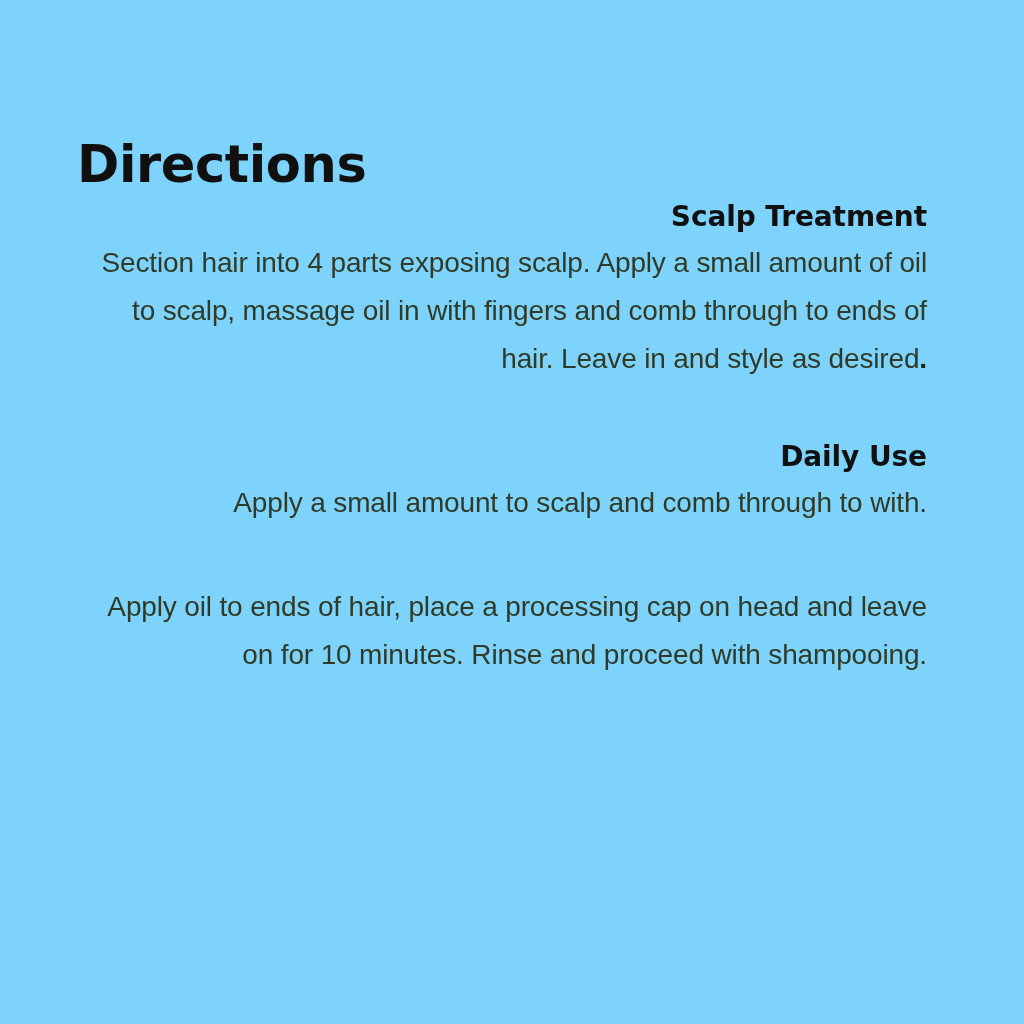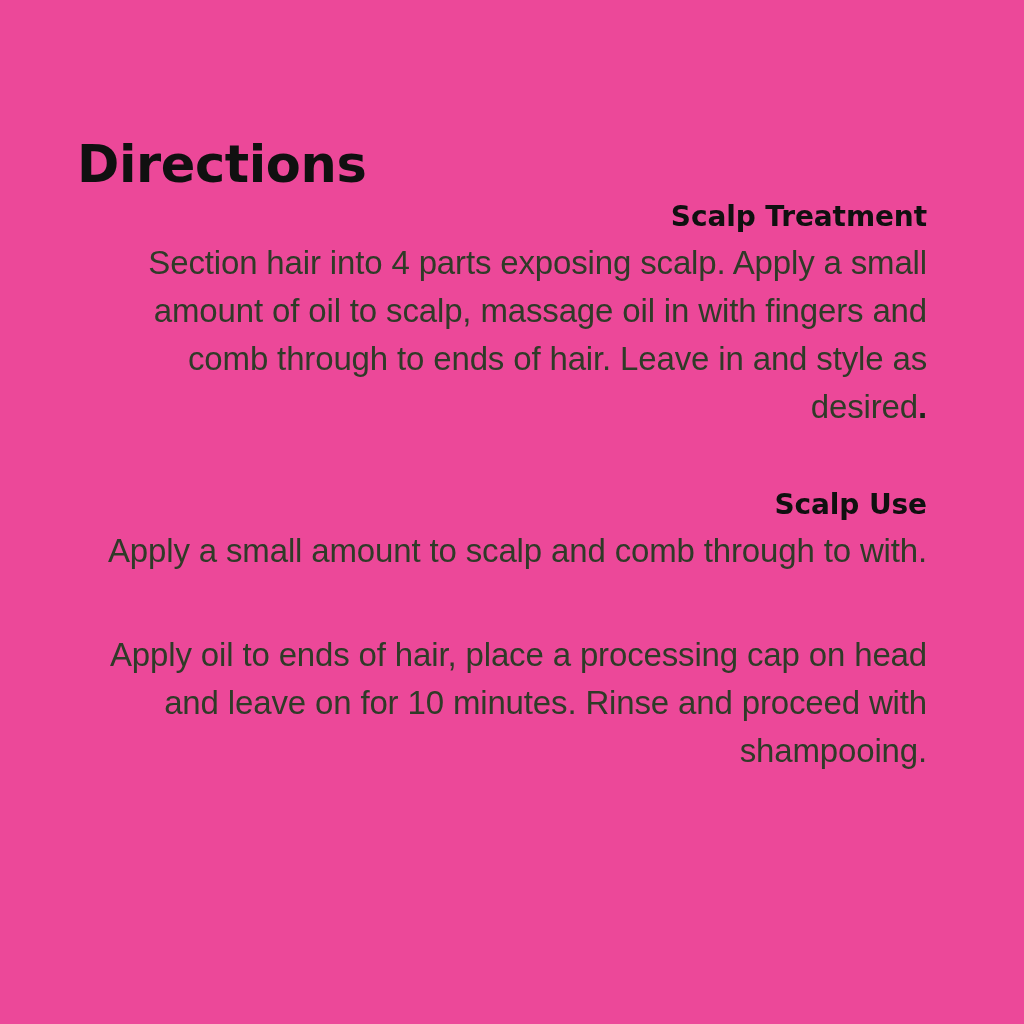--- a/index.html
+++ b/index.html
@@ -55,48 +55,48 @@
     font-size: 28px;
     font-weight: 700;
     line-height: 1.32;
     letter-spacing: -0.1px;
     color: #101010;
   }
 
   .section-body {
     margin: 0;
     font-family: "Liberation Sans", sans-serif;
-    font-size: 33px;
+    font-size: 28px;
     font-weight: 400;
     line-height: 48px;
     letter-spacing: -0.15px;
     color: #2f3b28;
     white-space: pre-wrap;
   }
 
   .bold-stop {
     font-weight: 700;
     color: #1d2618;
   }
 </style>
 </head>
 <body style="background: rgb(143, 178, 111);">
 
-<div class="card" style="background: #ec4899;">
+<div class="card" style="background: #7dd3fc;">
   <div class="content">
 
     <h1 class="page-title" style="color: rgb(16, 16, 16);">Directions</h1>
 
     <div class="section">
       <h2 class="section-heading" style="color: rgb(16, 16, 16);">Scalp Treatment</h2>
       <p class="section-body" style="color: rgb(47, 59, 40);"><span>Section hair into 4 parts exposing scalp. Apply a small amount of oil to scalp, massage oil in with fingers and comb through to ends of hair. Leave in and style as desired</span><span class="bold-stop">.</span></p>
     </div>
 
     <div class="section">
-      <h2 class="section-heading" style="color: rgb(16, 16, 16);">Scalp Use</h2>
+      <h2 class="section-heading" style="color: rgb(16, 16, 16);">Daily Use</h2>
       <p class="section-body" style="color: rgb(47, 59, 40);"><span>Apply a small amount to scalp and comb through to with.</span><span class="bold-stop"></span></p>
     </div>
 
     <div class="section">
       <p class="section-body" style="color: rgb(47, 59, 40); margin-top: 8px;"><span>Apply oil to ends of hair, place a processing cap on head and leave on for 10 minutes. Rinse and proceed with shampooing.</span><span class="bold-stop"></span></p>
     </div>
 
   </div>
 </div>
 

